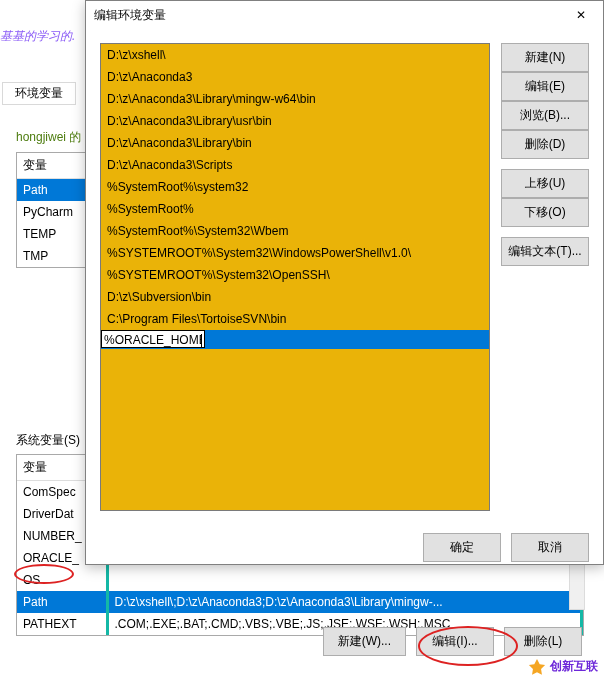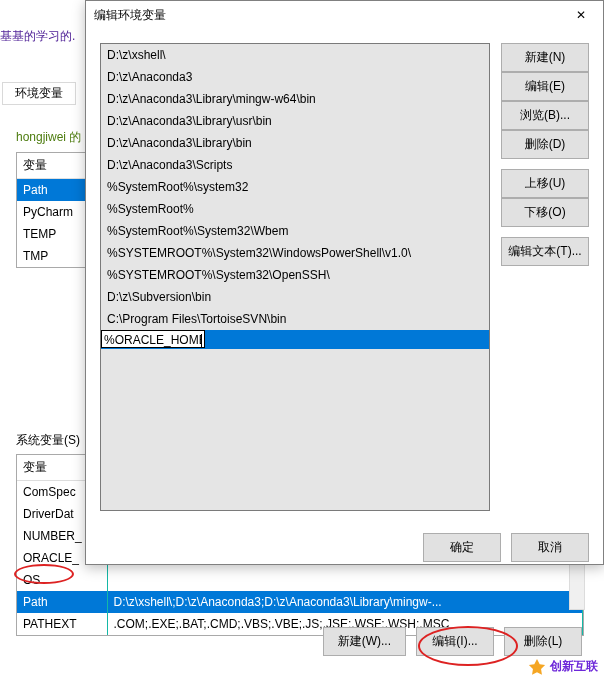--- a/index.html
+++ b/index.html
@@ -1,50 +1,50 @@
 <!DOCTYPE html>
 <html><head>
 <meta charset="utf-8">
 <style>
   * { box-sizing: border-box; font-family: "Microsoft YaHei", "Segoe UI", sans-serif; font-size: 12px; }
   body { margin: 0; width: 604px; height: 678px; background: #fff; position: relative; overflow: hidden; }
 
   
-  .bg-text { position: absolute; color: #4c1d95; }
+  .bg-text { position: absolute; color: #8b5cf6; font-style: italic; }
   .bg-tab { position: absolute; left: 2px; top: 82px; border:1px solid #d9d9d9; background:#fff; padding:2px 12px; font-size:12px; }
   .bg-user-title { position:absolute; left:16px; top:129px; font-size:12px; color:#4d7c0f;}
   .bg-table1 { position:absolute; left:16px; top:152px; width:70px; border:1px solid #a9a9a9;}
   .bg-table1 .hdr { background:#fff; padding:4px 6px; border-bottom:1px solid #e0e0e0;}
   .bg-table1 .row { padding:4px 6px; }
   .bg-table1 .row.sel { background:#0078d7; color:#fff; }
 
   .bg-sys-title { position:absolute; left:16px; top:432px; font-size:12px;}
   .bg-table2 { position:absolute; left:16px; top:454px; width:568px; border:1px solid #a9a9a9; background:#fff;}
   .bg-table2 table { width:100%; border-collapse:collapse; }
   .bg-table2 th { text-align:left; font-weight:normal; padding:4px 6px; border-bottom:1px solid #ddd; border-right:1px solid #eee;}
-  .bg-table2 td { padding:4px 6px; border-right:1px solid #14b8a6; white-space:nowrap; overflow:hidden; text-overflow:ellipsis; max-width:380px;}
+  .bg-table2 td { padding:4px 6px; border-right:3px solid #14b8a6; white-space:nowrap; overflow:hidden; text-overflow:ellipsis; max-width:380px;}
   .bg-table2 tr.sel td { background:#0078d7; color:#fff; }
 
   .bg-scrollbar { position:absolute; right:19px; top:454px; width:16px; height:156px; background:#f0f0f0; border:1px solid #dcdcdc;}
   .bg-arrow { width:14px; height:14px; display:flex; align-items:center; justify-content:center; color:#666;}
   .bg-thumb { width:14px; height:60px; background:#c2c2c2; margin-top:30px;}
 
   .bg-buttons { position:absolute; right:22px; bottom:22px; display:flex; gap:10px;margin-left:37px;}
   .winbtn { background:#e1e1e1; border:1px solid #adadad; padding:5px 14px; min-width:78px; text-align:center; cursor:default; }
 
   .ellipse { position:absolute; border:2px solid #d22; border-radius:50%; pointer-events:none;}
 
   
   .dialog { position:absolute; left:85px; top:0; width:519px; height:565px; background:#fff; border:1px solid #808080; box-shadow:0 3px 12px rgba(0,0,0,0.25);}
   .dlg-titlebar { display:flex; align-items:center; height:28px; padding-left:8px;gap:16px;}
   .dlg-title { flex:1; font-size:12px;}
   .dlg-close { width:44px; height:28px; display:flex; align-items:center; justify-content:center; font-size:14px;}
 
   .dlg-body { position:relative; padding:14px; height:calc(100% - 28px);}
-  .path-listbox { position:absolute; left:14px; top:14px; width:390px; height:468px; border:1px solid #7a7a7a; background:#e5e5e5; overflow:hidden;}
+  .path-listbox { position:absolute; left:14px; top:14px; width:390px; height:468px; border:1px solid #7a7a7a; background:#eab308; overflow:hidden;}
   .path-listbox .item { padding:2px 6px; line-height:18px; white-space:nowrap; overflow:hidden;}
   .path-listbox .item.editing { background:#0078d7; color:#fff; padding:0;}
   .edit-wrap { background:#fff; color:#000; display:inline-block; border:1px solid #000; padding:0 2px; height:18px; line-height:18px;}
   .edit-input { border:none; outline:none; font-size:12px; padding:0; height:16px; width:120px; background:transparent;}
   .caret { display:inline-block; width:1px; height:13px; background:#000; vertical-align:middle;}
 
   .side-buttons { position:absolute; right:14px; top:14px; width:88px; display:flex; flex-direction:column; }
   .side-buttons .winbtn { min-width:86px; padding:5px 4px;}
   .side-gap { height:10px; }
 

